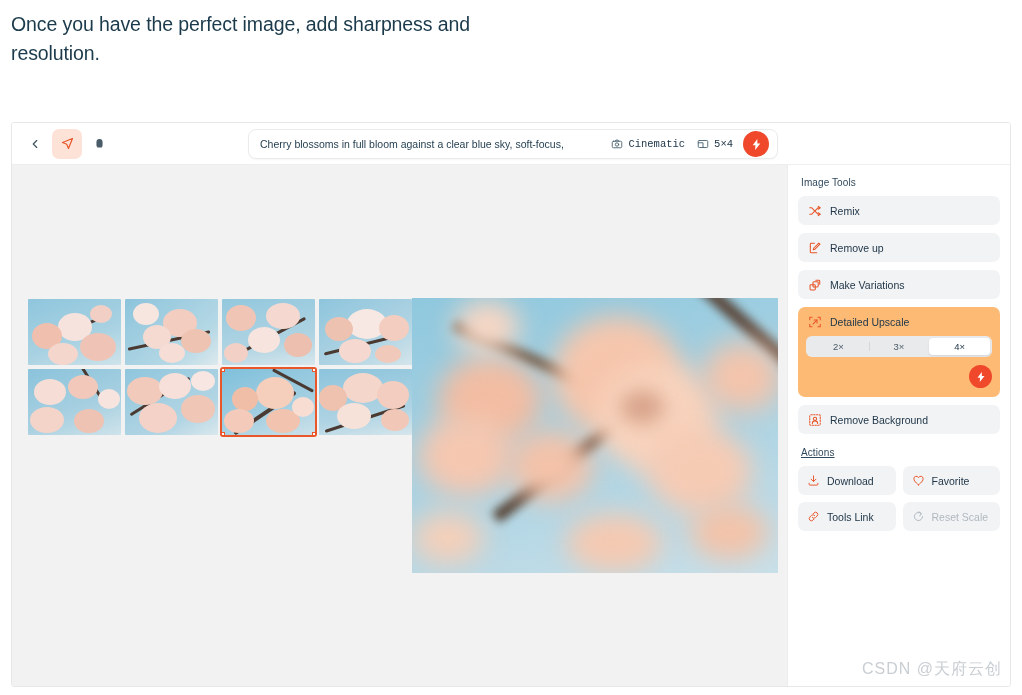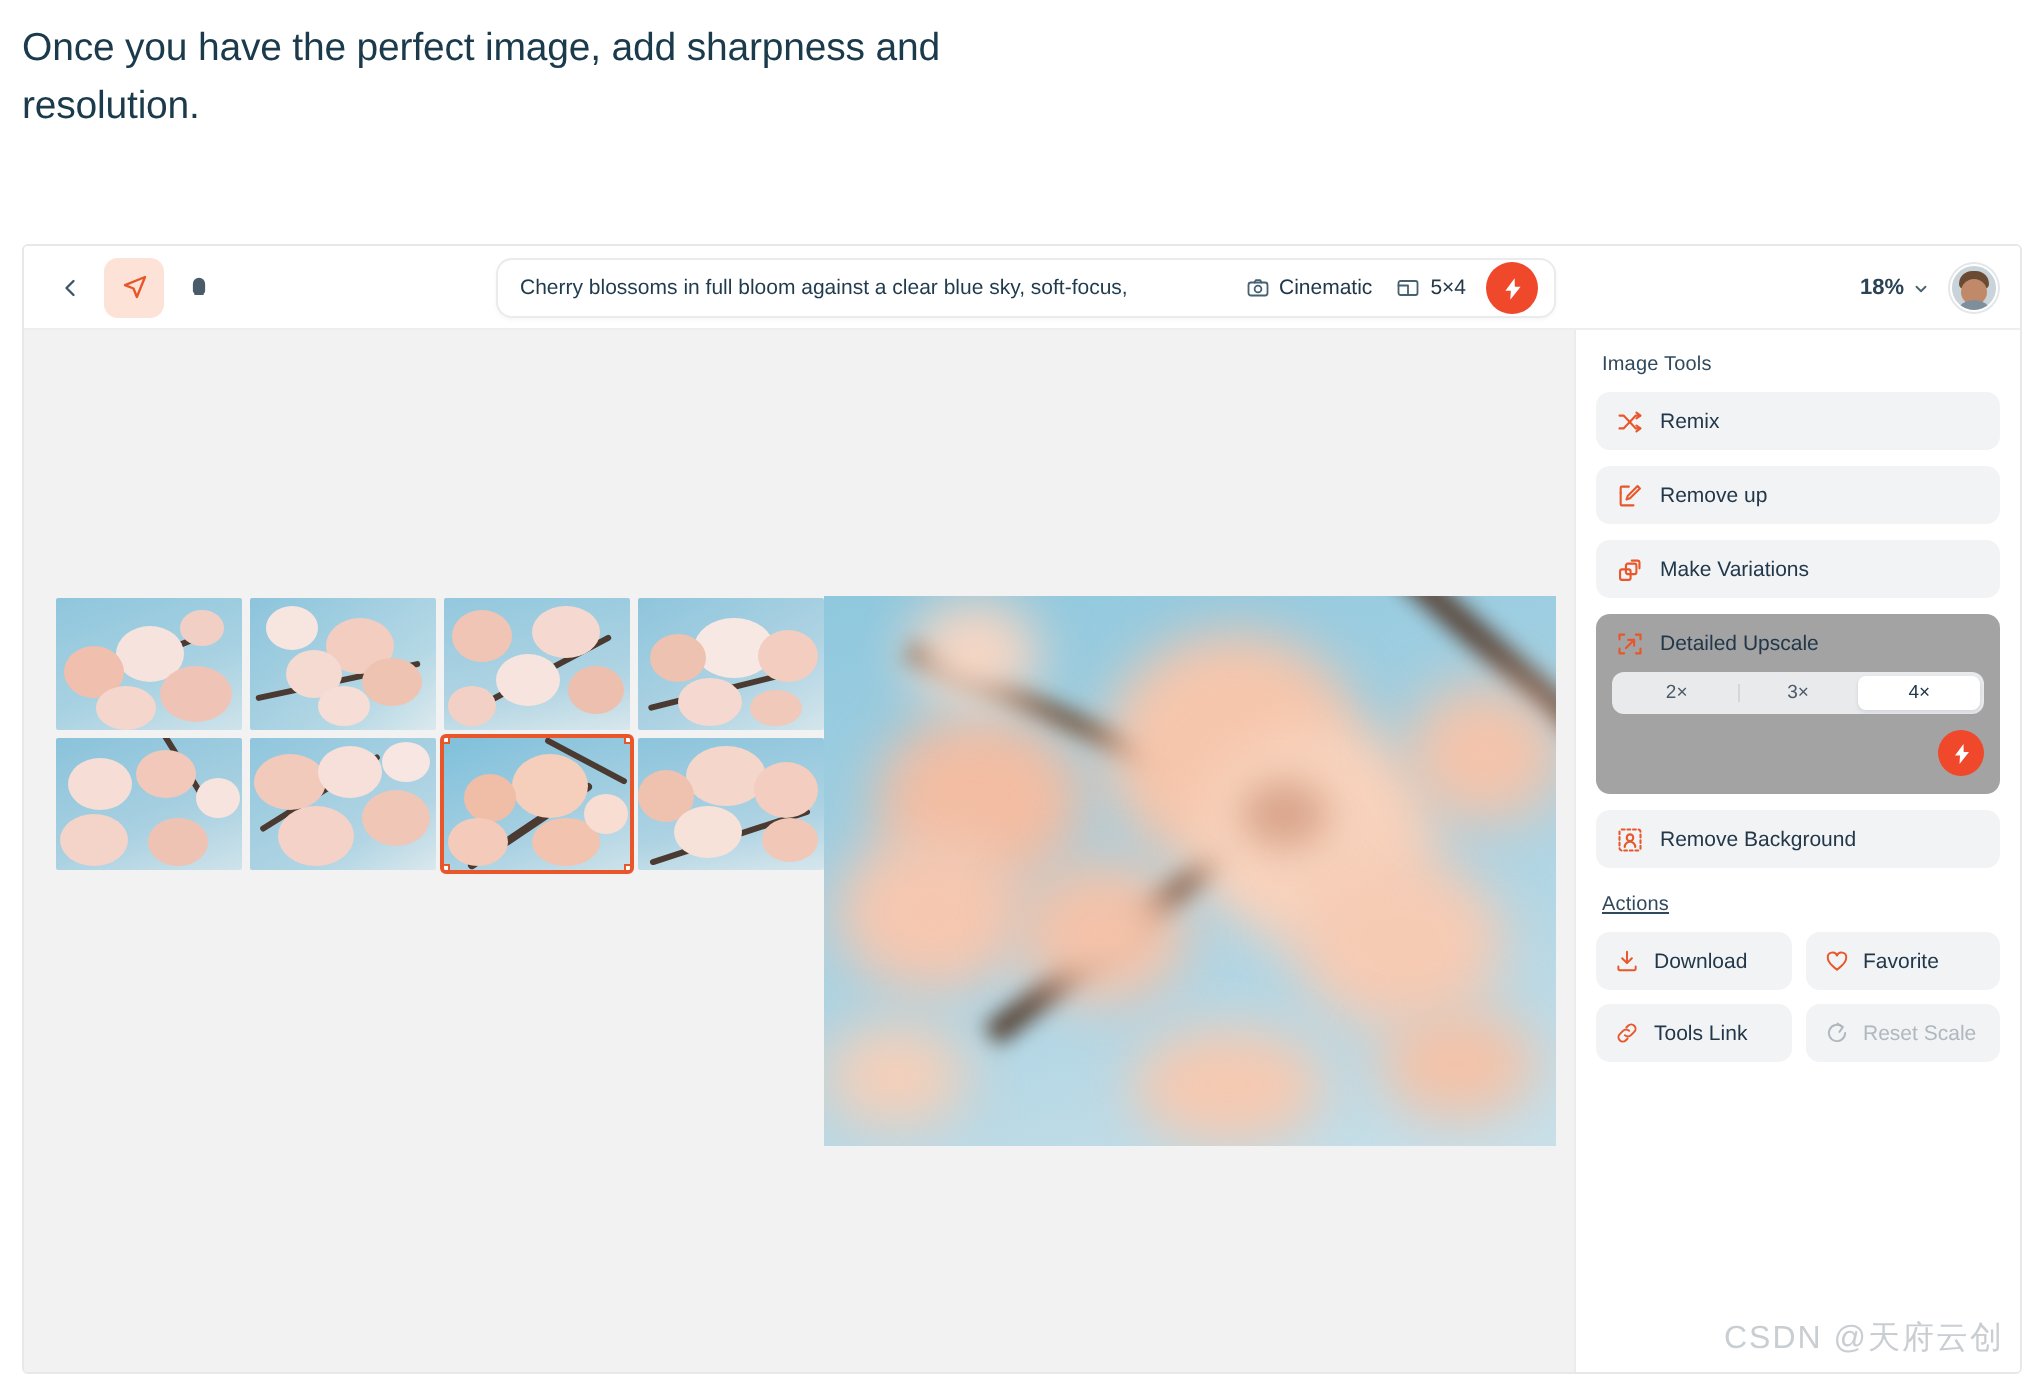--- a/index.html
+++ b/index.html
@@ -73,20 +73,21 @@
     color: #1f3b4d;
     white-space: nowrap;
     overflow: hidden;
   }
   .chip {
     display: flex; align-items: center; gap: 5px;
     font-size: 10.5px;
     color: #22384a;
     padding: 0 6px;
     white-space: nowrap;
+    font-family: Liberation Mono, monospace;
   }
   .gen-btn {
     width: 26px; height: 26px;
     border-radius: 50%;
     background: #f0482a;
     display: flex; align-items: center; justify-content: center;
     margin-left: 4px;
     flex: none;
   }
 
@@ -202,21 +203,21 @@
     background: #f2f3f5;
     border-radius: 7px;
     display: flex; align-items: center;
     gap: 8px;
     padding: 0 10px;
     margin-bottom: 8px;
     font-size: 10.5px;
     color: #22384a;
   }
   .upscale-block {
-    background: #a3a3a3;
+    background: #fdba74;
     border-radius: 7px;
     margin-bottom: 8px;
     padding: 0;
   }
   .upscale-block .tool-row { margin-bottom: 0; background: transparent; }
   .seg {
     display: flex;
     margin: 0 8px;
     height: 21px;
     background: #e8eaec;
@@ -330,33 +331,20 @@
         <span>5×4</span>
       </div>
 
       <div class="gen-btn">
         <svg width="13" height="13" viewBox="0 0 24 24" fill="#ffffff">
           <path d="M13.5 2 L5 13.5 h5 L9.5 22 L19 10 h-5.3 Z"></path>
         </svg>
       </div>
     </div>
 
-    <div class="tb-right">
-      <div class="zoom-level">
-        <span>18%</span>
-        <svg width="9" height="9" viewBox="0 0 24 24" fill="none" stroke="#46616f" stroke-width="2.4" stroke-linecap="round" stroke-linejoin="round">
-          <polyline points="6 9 12 15 18 9"></polyline>
-        </svg>
-      </div>
-      <div class="avatar">
-        <div class="hair"></div>
-        <div class="face"></div>
-        <div class="body"></div>
-      </div>
-    </div>
   </div>
 
   <div class="app-body">
 
     <div class="canvas">
 
       <div class="thumb-grid">
         <div class="thumb">
           <div class="blossom">
             <div class="sky" style="background:linear-gradient(160deg,#8fc6dd 0%,#a9d2e2 60%,#cfe3ea 100%)"></div>

